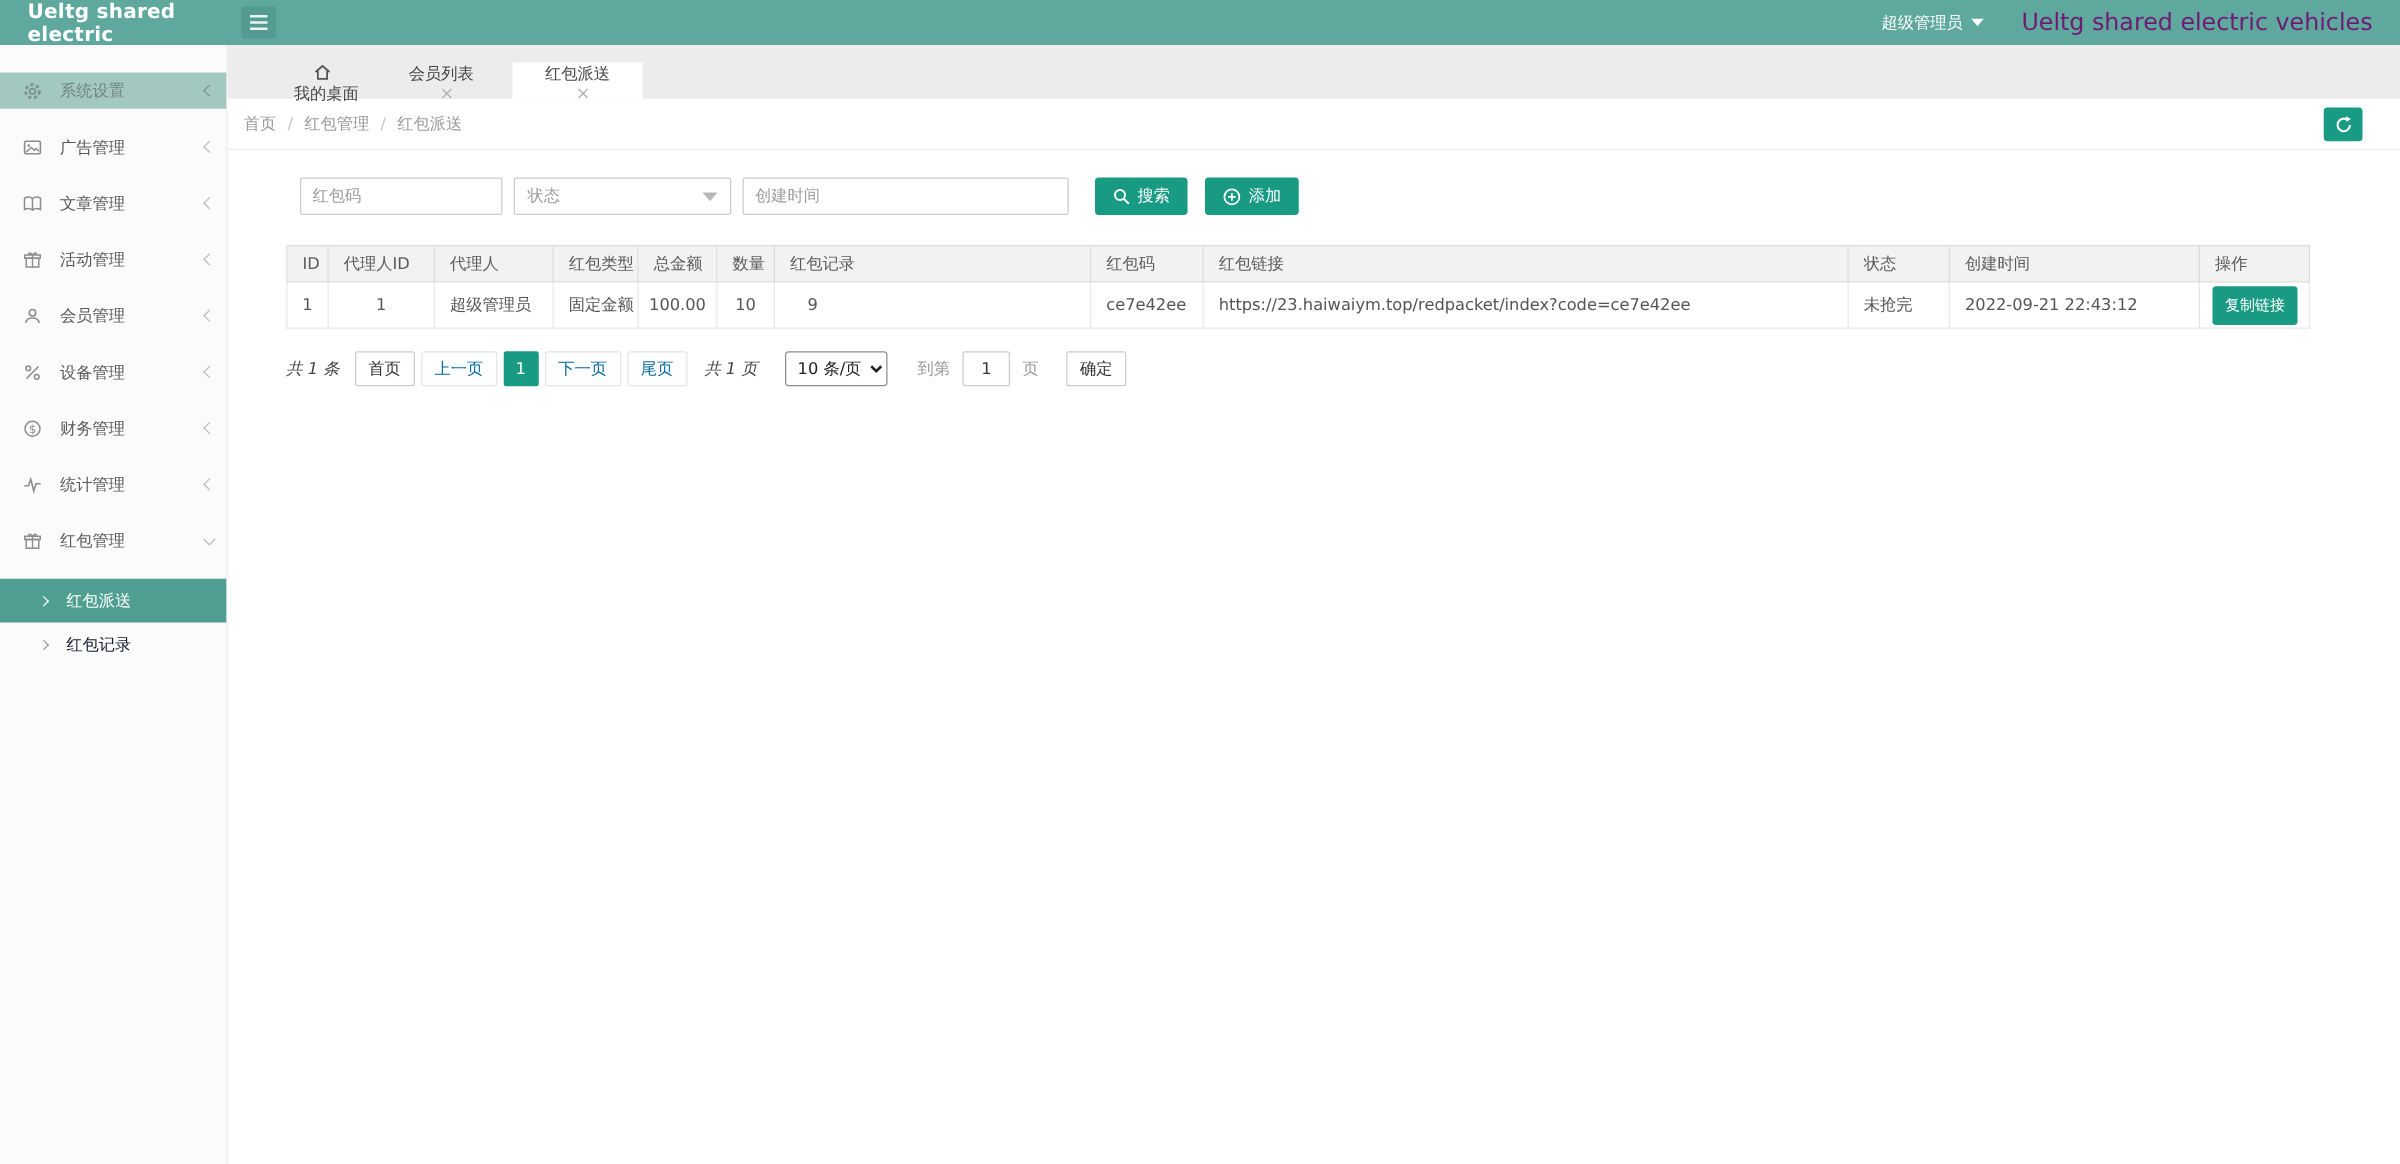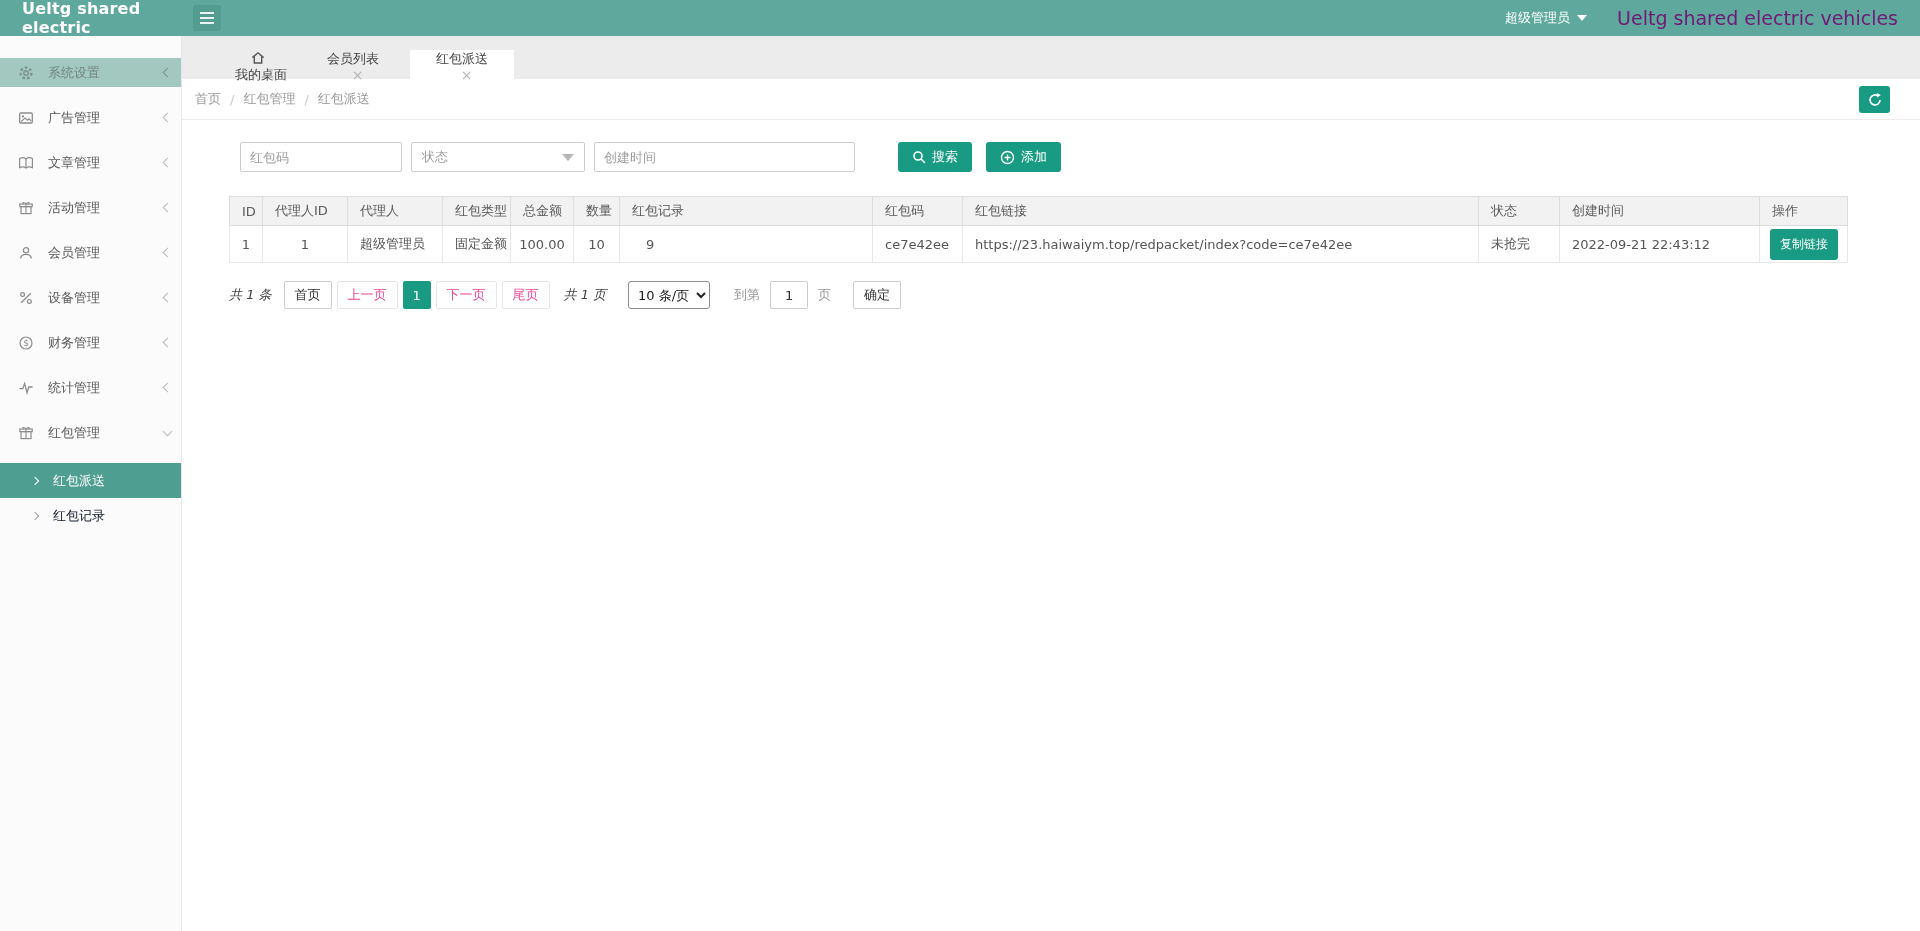--- a/index.html
+++ b/index.html
@@ -62,41 +62,41 @@
              font-family:"DejaVu Sans","Liberation Sans",sans-serif; }
   .f-input::placeholder { color:#9c9c9c; }
   .f-code { width:162px; }
   .f-time { width:261px; }
   .f-select { width:174px; height:30px; border:1px solid #ccc; border-radius:2px; padding:0 10px; font-size:13px; color:#9c9c9c;
               display:flex; align-items:center; justify-content:space-between; background:#fff; cursor:pointer; }
   .f-select .scaret { width:0; height:0; border-left:6px solid transparent; border-right:6px solid transparent; border-top:7px solid #b7b7b7; }
   .btn-teal { height:30px; background:#199a83; color:#fff; border:none; border-radius:3px; font-size:13px;
               display:flex; align-items:center; gap:6px; padding:0 14px; cursor:pointer;
               font-family:"DejaVu Sans","Liberation Sans",sans-serif; }
-  .btn-search { margin-left:34px;text-align:center; }
+  .btn-search { margin-left:12px;text-align:center; }
   .btn-add { margin-left:5px; }
 
   
   table.grid { margin-top:24px; border-collapse:collapse; table-layout:fixed; width:1618px; font-size:13px; }
   table.grid th { background:#f2f2f2; border:1px solid #dcdcdc; height:29px; font-weight:normal; color:#5a5a5a;
                   text-align:left; padding:0 8px 0 12px; overflow:hidden; white-space:nowrap; }
   table.grid td { border:1px solid #e7e7e7; height:37px; color:#555; padding:0 8px 0 12px; overflow:hidden; white-space:nowrap; }
   table.grid td.c, table.grid th.c { text-align:center; padding:0 4px; }
   .txt-red { color:#f5694d; }
   .btn-copy { background:#199a83; color:#fff; border:none; border-radius:3px; font-size:12px; padding:7px 10px; cursor:pointer;
               font-family:"DejaVu Sans","Liberation Sans",sans-serif; }
 
   
   .pagination { margin-top:18px; display:flex; align-items:center; font-size:13px; color:#444; }
   .pg-label { margin-right:12px;font-style:italic; }
   .pager { display:flex; gap:5px; margin-right:14px; }
   .pg-btn { min-width:44px; height:28px; background:#fff; border:1px solid #ccc; border-radius:2px; color:#333;
             font-size:13px; display:flex; align-items:center; justify-content:center; padding:0 10px; cursor:pointer;
             font-family:"DejaVu Sans","Liberation Sans",sans-serif; }
-  .pg-btn.disabled { border-color:#e5e5e5; color:#ec4899; cursor:default; }
+  .pg-btn.disabled { border-color:#e5e5e5; color:#0369a1; cursor:default; }
   .pg-btn.current { background:#199a83; border-color:#199a83; color:#fff; min-width:28px; padding:0; }
   .pg-select { height:28px; margin:0 14px 0 10px; font-size:13px; color:#222; border:1px solid #8d8d8d; border-radius:3px;
                background:#fff; padding:0 4px; font-family:"DejaVu Sans","Liberation Sans",sans-serif;text-align:right; }
   .pg-muted { color:#999; margin:0 10px; }
   .pg-goto { width:38px; height:28px; border:1px solid #ccc; border-radius:2px; text-align:center; font-size:13px; color:#333;
              font-family:"DejaVu Sans","Liberation Sans",sans-serif; }
   .pg-confirm { margin-left:12px; }
 </style>
 </head>
 <body>

